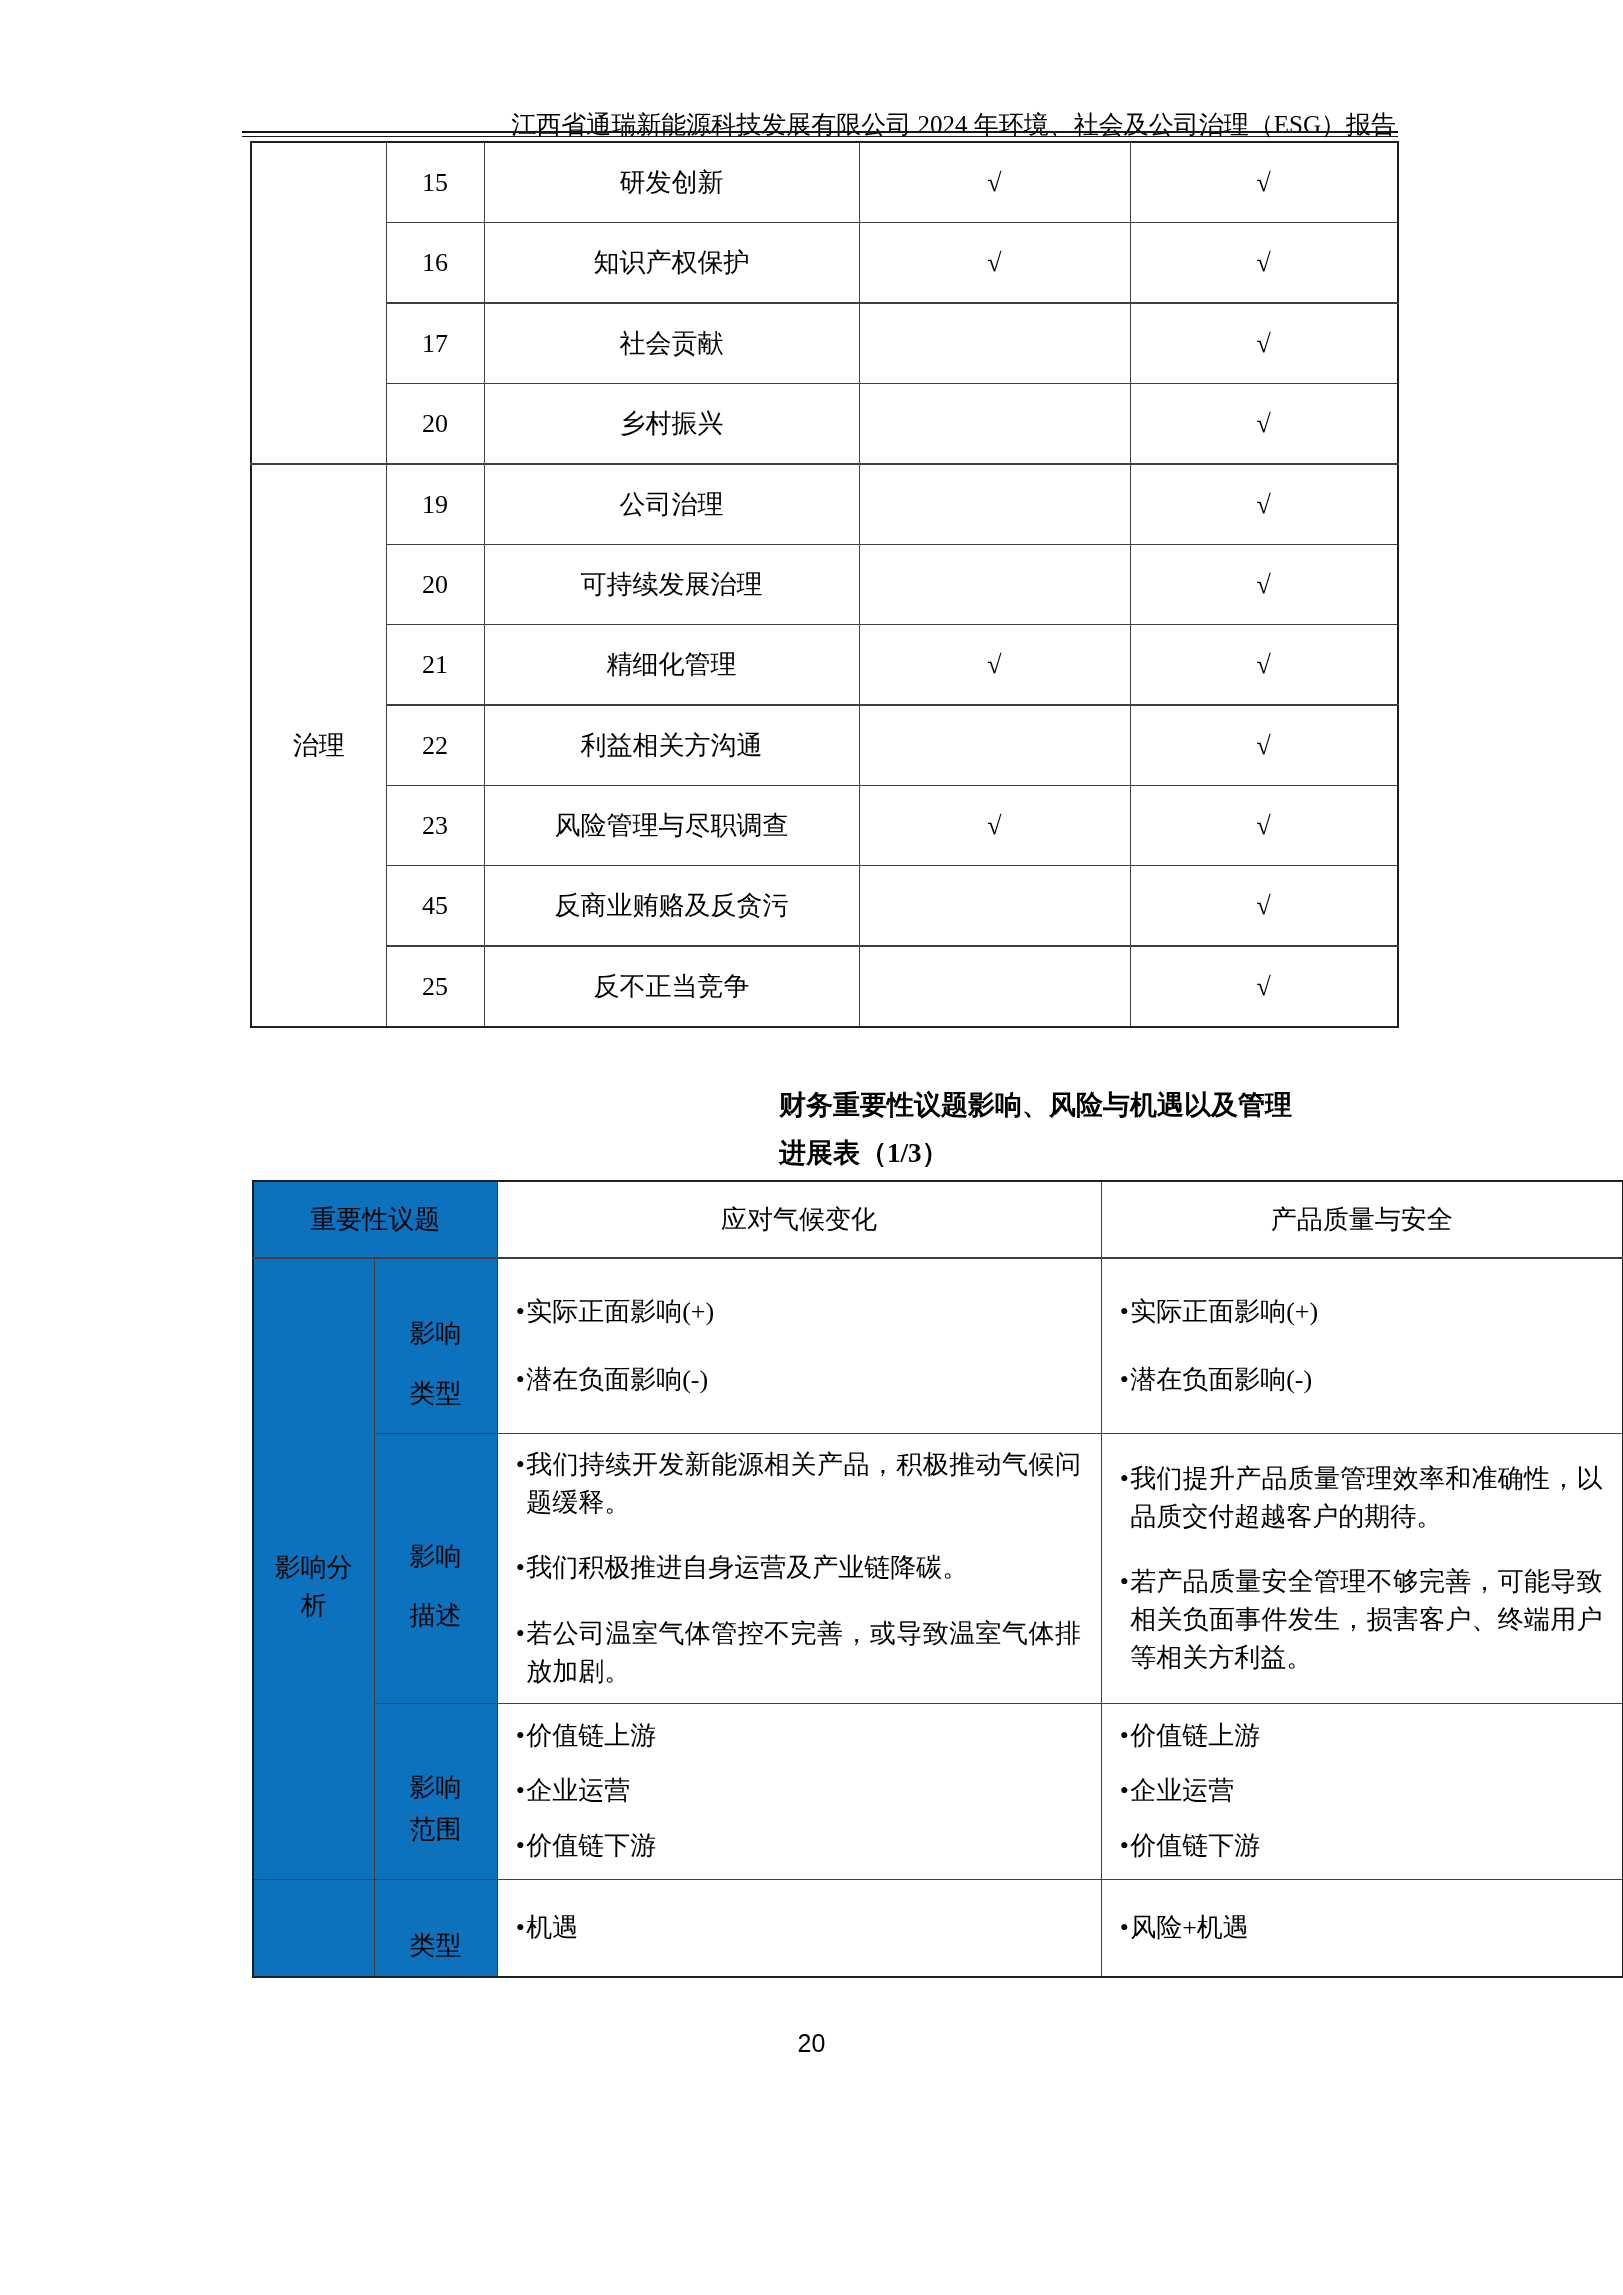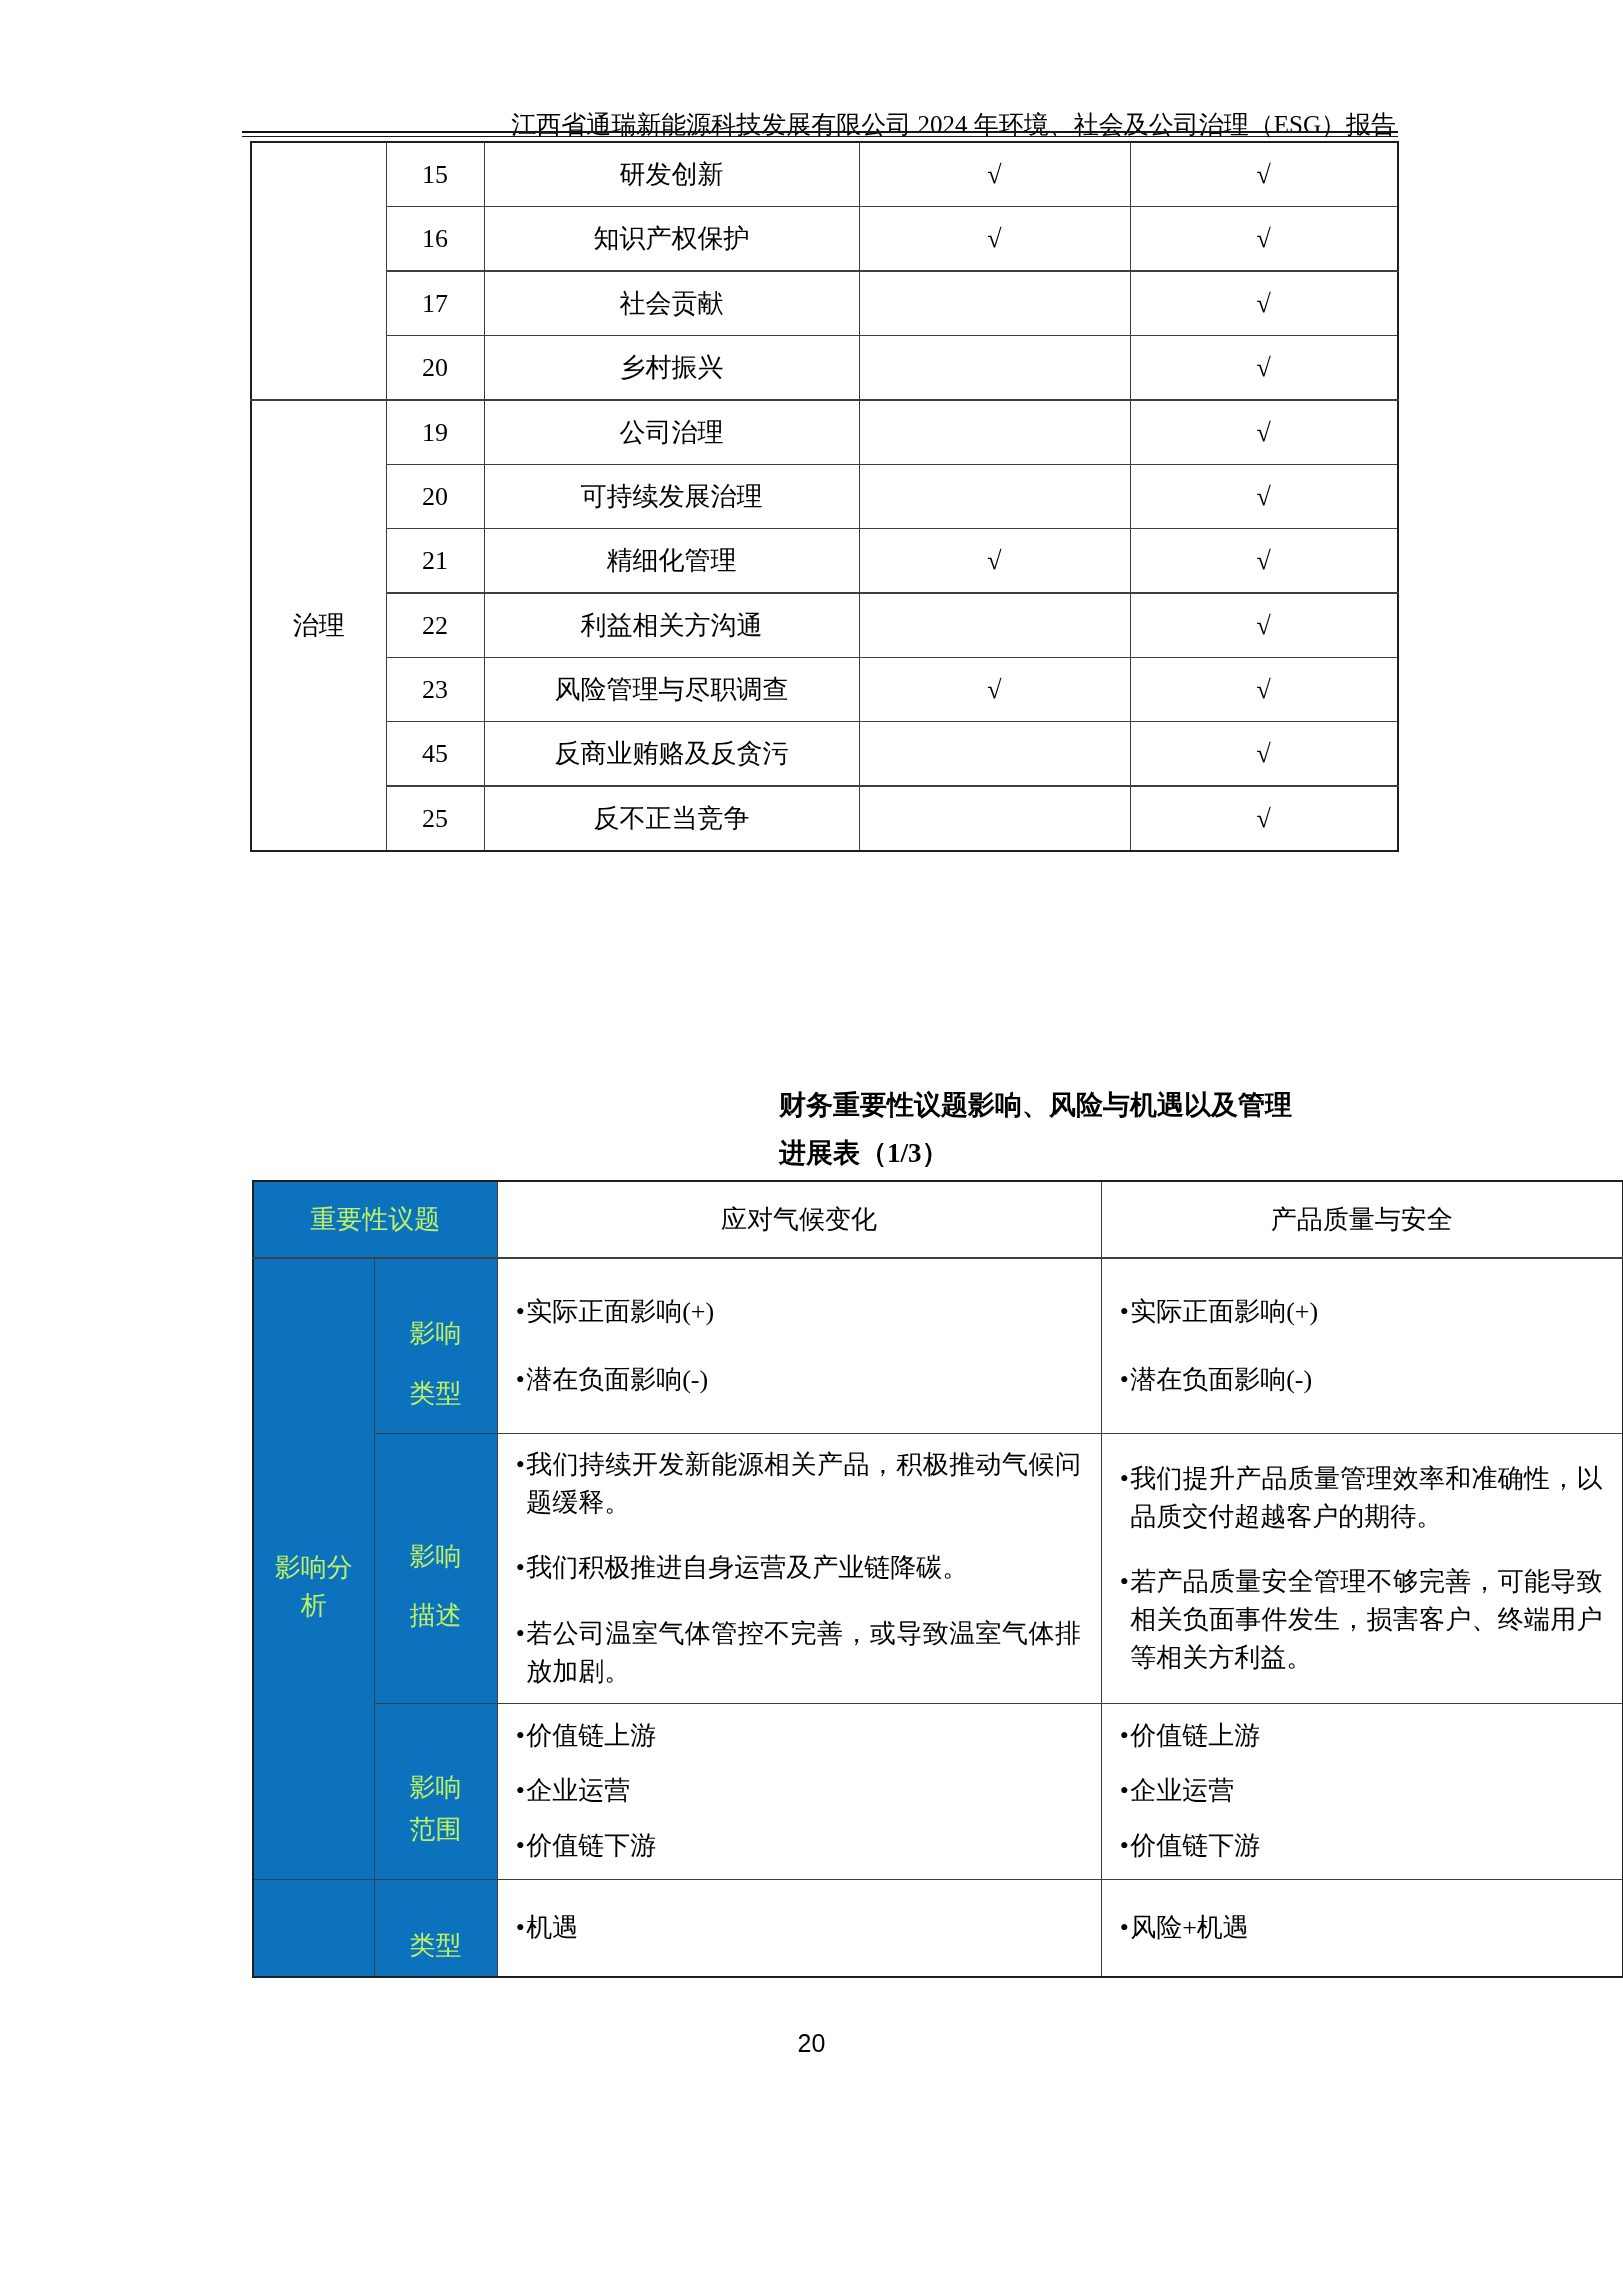--- a/index.html
+++ b/index.html
@@ -9,38 +9,38 @@
   
   .doc-header{position:absolute;left:242px;top:110px;width:1154px;text-align:right;
               font-size:25px;line-height:30px;white-space:nowrap;}
   .header-rule{position:absolute;left:242px;top:131px;width:1156px;height:3.3px;
                border-top:2px solid #151515;border-bottom:1.3px solid #151515;}
 
   
   table{border-collapse:collapse;table-layout:fixed;}
   .t1{position:absolute;left:250px;top:141px;width:1148px;border:2px solid #1f1f1f;}
   .t1 td{border:1.3px solid #3f3f3f;height:63px;text-align:center;vertical-align:middle;
-         font-size:26px;padding:0;overflow:hidden;}
+         font-size:26px;padding:8px;overflow:hidden;}
   .t1 tr.thick td{border-top-width:2.6px;}
   .t1 .cat{font-size:26px;}
   .check{font-size:27.5px;}
 
   
   .body-par{position:absolute;left:250px;top:898px;width:1146px;font-size:27px;
             line-height:68px;text-align:justify;}
 
   
   .t2-title{position:absolute;left:779px;top:1081px;width:518px;font-size:27px;
             font-weight:bold;line-height:48px;}
 
   
   .t2{position:absolute;left:252px;top:1180px;width:1370px;border:2px solid #1f1f1f;}
   .t2 td{border:1.3px solid #3f3f3f;vertical-align:middle;font-size:26px;padding:0;overflow:hidden;}
   .t2 tr.hdr td{height:75px;border-bottom-width:2.6px;}
-  .t2 td.blue{background:#0C72BE;color:#bef264;text-align:center;}
+  .t2 td.blue{background:#0C72BE;color:#000000;text-align:center;}
   .t2 td.hcell{text-align:center;}
   .lbl{text-align:center;line-height:38px;margin-top:36px;}
   .lbl .l2{margin-top:21.6px;}
   .lbl .l2.tight{margin-top:3.3px;}
   .grp .l2{margin-top:0;}
   .cellpad{padding:11.8px 19.6px 11.8px 18.3px;}
   .bullet-item{display:flex;align-items:flex-start;font-size:26px;line-height:38px;}
   .bullet-item .dot{flex:0 0 auto;margin-right:1.3px;}
   .bullet-item .txt{flex:1 1 auto;text-align:justify;}
   .sp1 .bullet-item + .bullet-item{margin-top:30px;}

